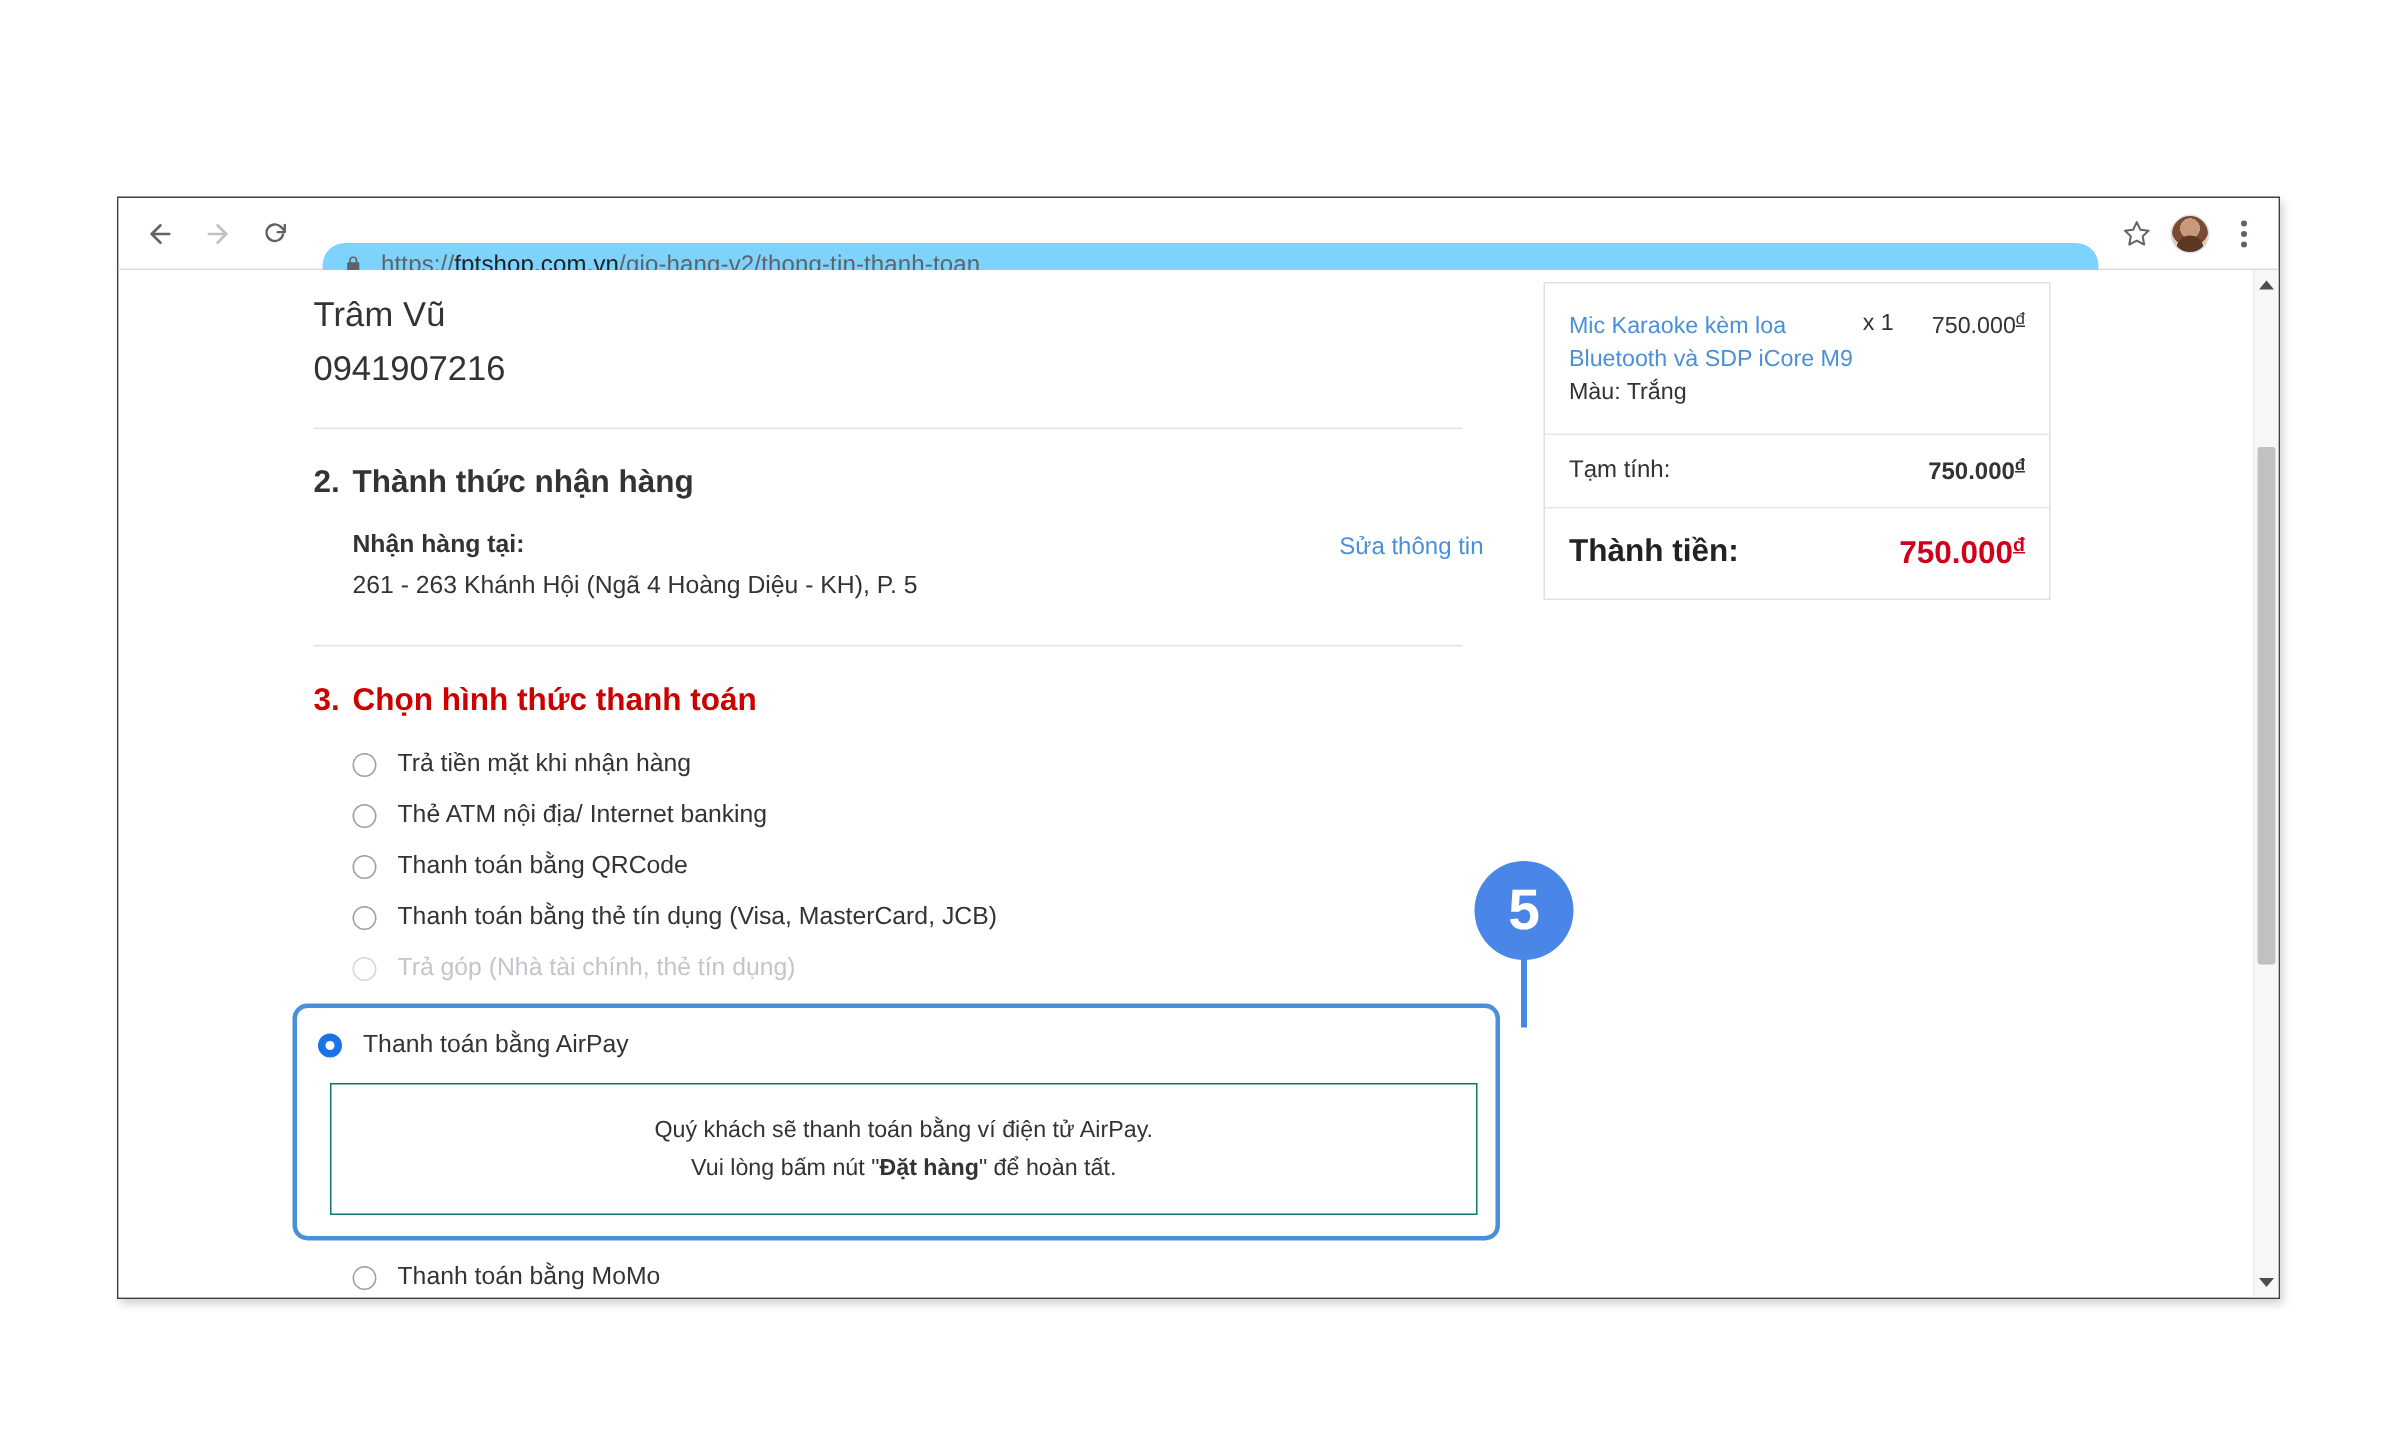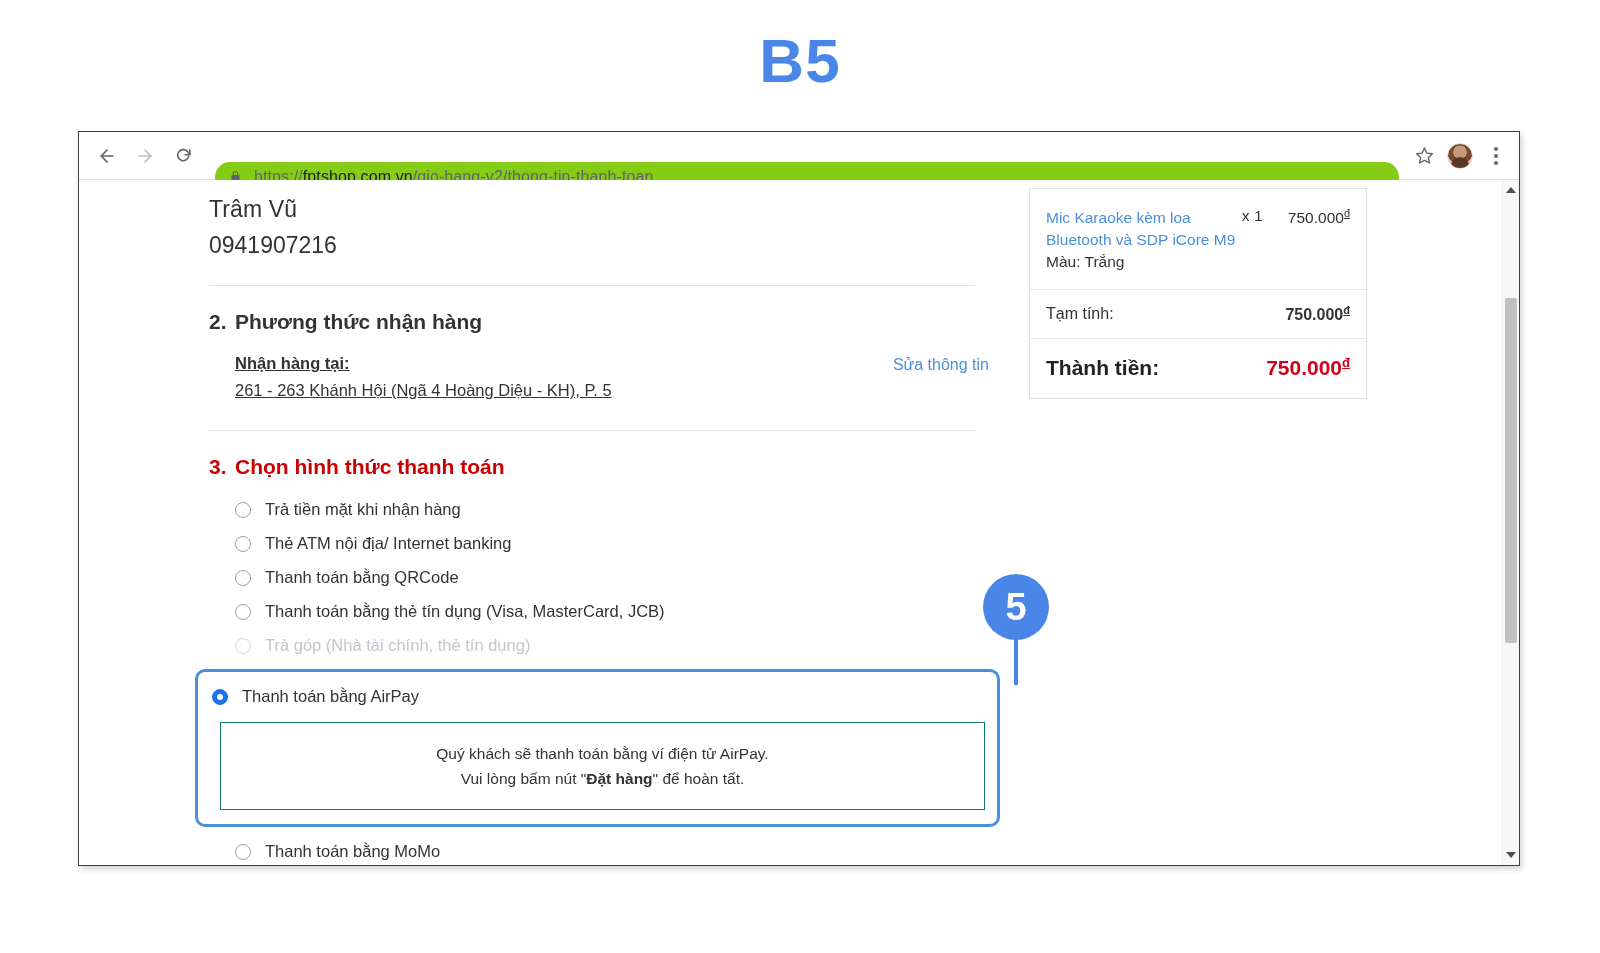--- a/index.html
+++ b/index.html
@@ -63,21 +63,21 @@
     margin-right: 6px;
     border-radius: 50%;
     flex: 0 0 auto;
   }
   .nav-btn svg { display:block; }
   .nav-btn.disabled { color: #bdc1c6; }
 
   .omnibox {
     flex: 1 1 auto;
     height: 30px;
-    background: #84cc16;
+    background: #7dd3fc;
     border-radius: 16px;
     display: flex;
     align-items: center;
     padding: 0 14px;
     margin-left: 10px;
     margin-right: 10px;
     box-sizing: border-box;
     margin-top: 42px;
   }
   .lock-icon {
@@ -164,21 +164,20 @@
   .section-head .num { width: 26px; flex: 0 0 26px; }
   .section-head.red { color: #cc0000; }
 
   .ship-block {
     position: relative;
     margin-top: 16px;
     padding-left: 26px;
     font-size: 16.5px;
     color: #333333;
     line-height: 1.62;
-    text-decoration: underline;
   }
   .ship-block .lbl { font-weight: bold; }
   .edit-link {
     position: absolute;
     right: 0;
     top: 2px;
     color: #4a90d9;
     font-size: 16px;
   }
 
@@ -354,21 +353,20 @@
     height: 345px;
     background: #c1c1c1;
     border-radius: 2px;
   }
 </style>
 </head>
 <body>
 
 <div id="root">
 
-  <div class="step-title">B5</div>
 
   <div class="browser-window">
 
     <div class="browser-toolbar">
       <div class="nav-btn">
         <svg width="20" height="20" viewBox="0 0 24 24" fill="none" stroke="currentColor" stroke-width="2" stroke-linecap="round" stroke-linejoin="round">
             <line x1="19" y1="12" x2="5" y2="12"></line>
             <polyline points="12 19 5 12 12 5"></polyline>
           </svg>
       </div>
@@ -416,21 +414,21 @@
 
           <div class="recipient">
             <div class="name">Trâm Vũ</div>
             <div class="phone">0941907216</div>
           </div>
 
           <div class="divider"></div>
 
           <div class="section-head">
             <span class="num">2.</span>
-            <span>Phương thức nhận hàng</span>
+            <span>Thành thức nhận hàng</span>
           </div>
 
           <div class="ship-block">
             <div class="lbl">Nhận hàng tại:</div>
             <div>261 - 263 Khánh Hội (Ngã 4 Hoàng Diệu - KH), P. 5</div>
             <a class="edit-link">Sửa thông tin</a>
           </div>
 
           <div class="divider" style="margin-top:26px"></div>
 

